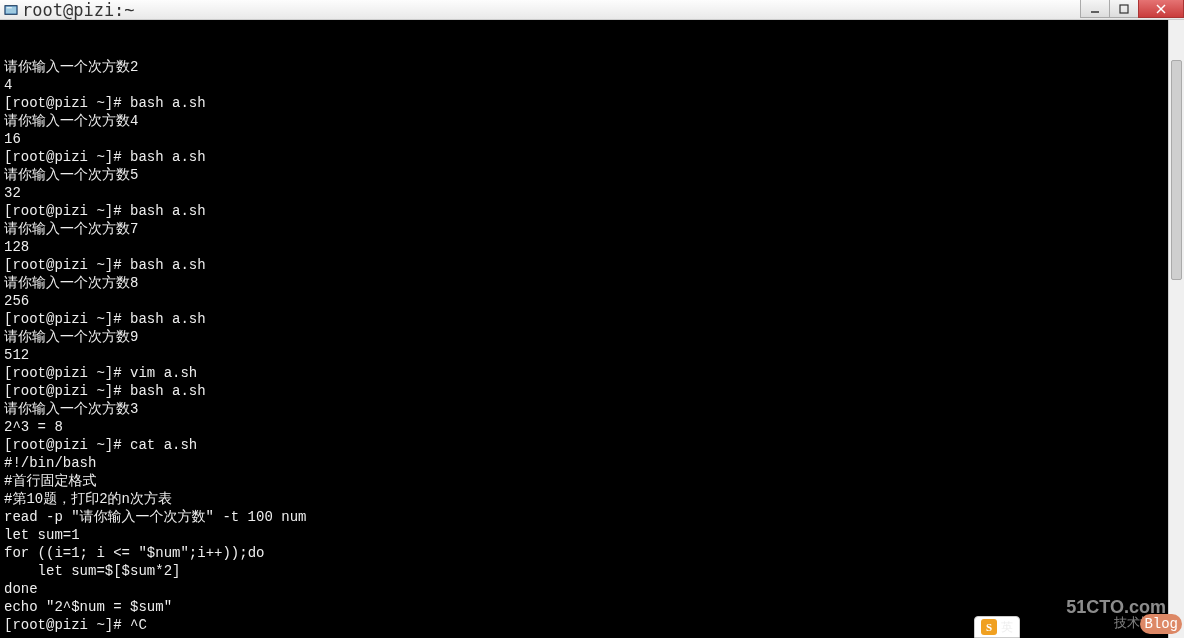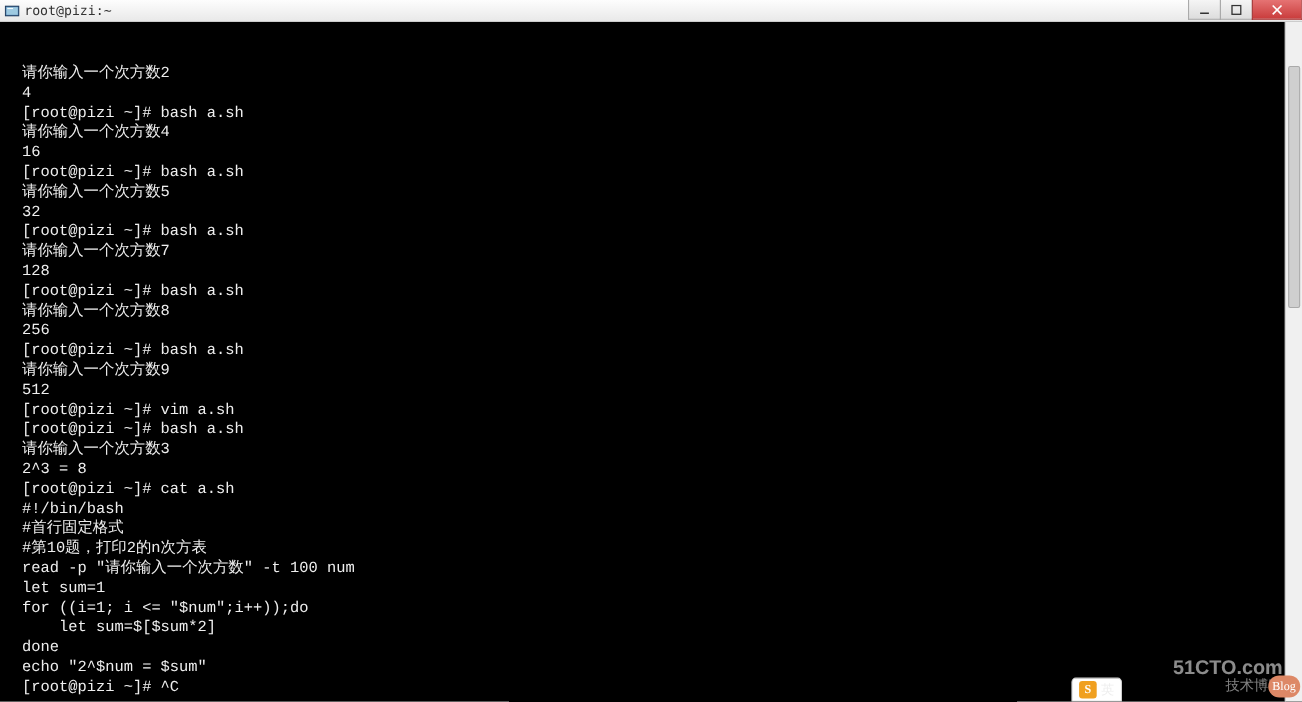--- a/index.html
+++ b/index.html
@@ -1,36 +1,36 @@
 <!DOCTYPE html>
 <html><head>
 <meta charset="utf-8">
 <style>
   * { margin: 0; padding: 0; box-sizing: border-box; }
   html, body { width: 1184px; height: 638px; overflow: hidden; font-family: "SimSun", "Consolas", monospace; }
   .window { width: 100%; height: 100%; display: flex; flex-direction: column; background: #fff; }
   .titlebar {
     height: 20px; background: linear-gradient(#fdfdfd, #e9e9e9);
     display: flex; align-items: center; padding: 0 4px;
-    border-bottom: 1px solid #ccc; position: relative; font-size: 12px;
+    border-bottom: 1px solid #ccc; position: relative; font-size: 17px;
   }
   .putty-icon { width: 14px; height: 14px; margin-right: 4px; }
   .title-text { color: #333; }
   .win-controls { position: absolute; right: 0; top: 0; display: flex; }
   .win-btn {
     width: 30px; height: 18px; border: 1px solid #aaa; border-top: none;
     background: linear-gradient(#f5f5f5,#ddd); display: flex; align-items: center; justify-content: center;
     font-size: 10px; margin-left: -1px;
   }
   .win-btn.close { width: 46px; background: linear-gradient(#e57373,#c93c3c); color: #fff; border-color: #a33; }
   .win-btn svg { display: block; }
   .terminal {
     flex: 1; background: #000; color: #eee;
     font-family: "Consolas","SimSun","Courier New",monospace;
-    font-size: 14px; line-height: 18px; padding: 2px 20px;
+    font-size: 14px; line-height: 18px; padding: 2px 4px;
     white-space: pre; position: relative; overflow: hidden;
   }
   .terminal .line { white-space: pre; }
   @keyframes blink { 50% { opacity: 0; } }
   .scrollbar {
     position: absolute; right: 0; top: 0; bottom: 0; width: 16px;
     background: #f0f0f0; border-left: 1px solid #ccc;
   }
   .scrollbar .thumb {
     position: absolute; left: 2px; right: 2px; top: 40px; height: 220px;
@@ -42,21 +42,21 @@
     text-shadow: 1px 1px 0 rgba(0,0,0,0.6);
     text-align: right;
   }
   .watermark-sub {
     position: absolute; right: 18px; bottom: 6px; color: rgba(255,255,255,0.5);
     font-family: "SimSun", sans-serif; font-size: 13px;
     text-shadow: 1px 1px 0 rgba(0,0,0,0.6);
   }
   .blog-badge {
     position: absolute; right: 2px; bottom: 4px; background: #d86; color: #fff;
-    font-size: 11px; padding: 1px 4px; border-radius: 10px; font-family: Liberation Serif, serif;
+    font-size: 14px; padding: 1px 4px; border-radius: 10px; font-family: Liberation Mono, monospace;
   }
   .ime-badge {
     position: absolute; right: 164px; bottom: 0; height: 22px;
     background: #fff; border: 1px solid #ccc; border-radius: 4px 4px 0 0;
     display: flex; align-items: center; padding: 0 6px; gap: 4px;
     font-size: 12px; font-family: "SimSun";
   }
   .ime-logo {
     width: 16px; height: 16px; background: #f0a020; border-radius: 3px;
     display: flex; align-items: center; justify-content: center;

